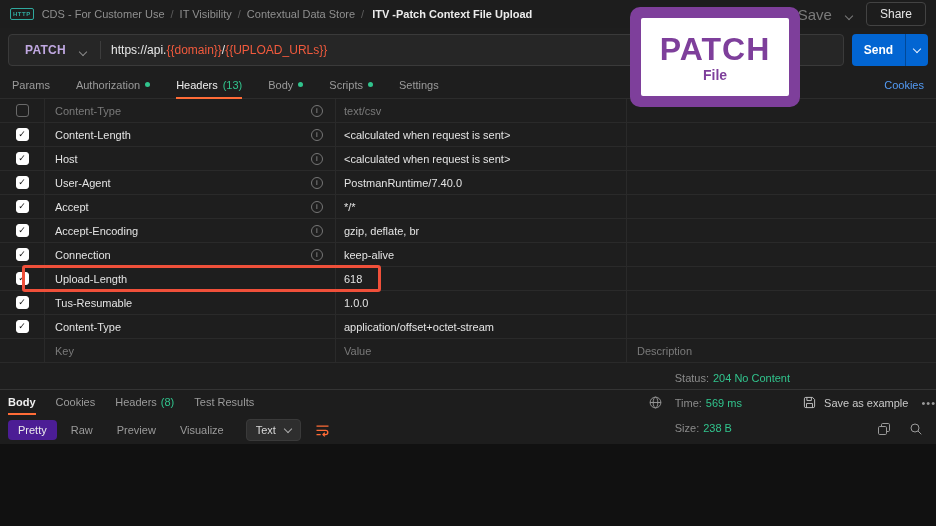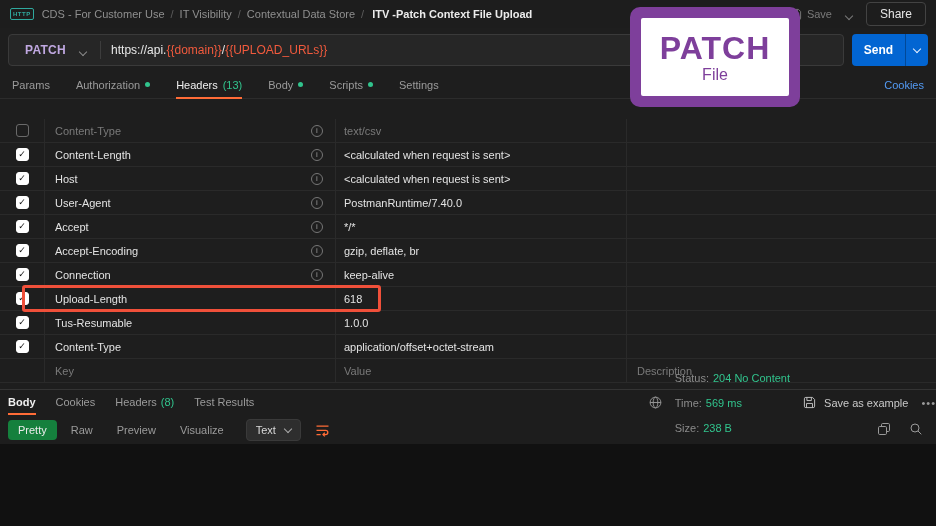--- a/index.html
+++ b/index.html
@@ -7,21 +7,21 @@
   body { font-family:"Liberation Sans","DejaVu Sans",sans-serif; }
   .app { position:relative; width:936px; height:444px; background:#1e1e1e; overflow:hidden; color:#e3e3e3;padding-left:7px; }
 
   
   .topbar { position:absolute; top:0; left:0; right:0; height:28px; display:flex; align-items:center; padding:0 10px; gap:8px; background:#1d1d1d; }
   .http-badge { display:inline-flex; align-items:center; justify-content:center; border:1px solid var(--http-teal,#2fa99e); color:var(--http-teal,#2fa99e); font-size:6px; font-weight:700; letter-spacing:.5px; padding:2px 2px; border-radius:2px; }
   .crumbs { display:flex; align-items:center; gap:6px; font-size:11px; color:#8f8f8f; }
   .crumb::after { content:"/"; color:#5c5c5c; margin-left:6px; }
   .request-title { color:#ececec; font-weight:700; font-size:11px; }
   .topbar-right { margin-left:auto; display:flex; align-items:center; gap:10px; }
-  .save-group { display:flex; align-items:center; gap:5px; color:#7a7a7a; font-size:11px; }
+  .save-group { display:flex; align-items:center; gap:5px; color:#7a7a7a; font-size:15px; }
   .chev { width:6px; height:6px; border-right:1.5px solid currentColor; border-bottom:1.5px solid currentColor; transform:rotate(45deg); display:inline-block; margin-top:-3px; }
   .save-caret { color:#7a7a7a; padding:0 4px; }
   .share-btn { border:1px solid #434343; border-radius:4px; padding:4px 13px; color:#e6e6e6; font-size:12px; background:transparent; }
 
   
   .urlrow { position:absolute; top:28px; left:0; right:0; height:44px; display:flex; align-items:center; padding:0 8px; gap:8px; }
   .url-input { flex:1; height:32px; background:#262626; border:1px solid #3a3a3a; border-radius:4px; display:flex; align-items:center; overflow:hidden; }
   .method { color:var(--method-patch,#c0a8e1); font-weight:700; font-size:12px; padding:0 14px 0 16px; letter-spacing:.3px; }
   .method-caret { color:#8a8a8a; }
   .url-divider { width:1px; height:18px; background:#3d3d3d; margin:0 10px 0 14px; }
@@ -33,58 +33,58 @@
 
   
   .reqtabs { position:absolute; top:72px; left:0; right:0; height:27px; display:flex; align-items:stretch; padding:0 12px; gap:24px; font-size:11px; color:#9b9b9b; border-bottom:1px solid #2c2c2c; }
   .rtab { display:flex; align-items:center; gap:5px; border-bottom:2px solid transparent; margin-bottom:-1px; }
   .rtab.active { color:#f0f0f0; border-bottom-color:var(--accent-orange,#ff6c37); }
   .rtab .count { color:var(--success-green,#31c48d); }
   .dot { width:5px; height:5px; border-radius:50%; background:var(--success-green,#31c48d); }
   .cookies-link { margin-left:auto; align-self:center; color:var(--link-blue,#539bf5); }
 
   
-  .htable { position:absolute; top:99px; left:0; right:0;margin-top:20px; }
+  .htable { position:absolute; top:99px; left:0; right:0; }
   .h-row { display:flex; align-items:center; height:24px; border-bottom:1px solid #2a2a2a; font-size:11px; color:#e3e3e3; }
   .h-row.muted { color:#7a7a7a; }
   .c-check { width:45px; align-self:stretch; display:flex; align-items:center; justify-content:center; border-right:1px solid #2a2a2a; }
   .c-key { width:291px; align-self:stretch; display:flex; align-items:center; padding-left:10px; border-right:1px solid #2a2a2a; }
   .c-val { width:291px; align-self:stretch; display:flex; align-items:center; padding-left:8px; border-right:1px solid #2a2a2a; }
   .c-desc { flex:1; align-self:stretch; display:flex; align-items:center; padding-left:10px; }
   .checkbox { width:13px; height:13px; border-radius:3px; border:1px solid #6a6a6a; display:flex; align-items:center; justify-content:center; }
   .checkbox.checked { background:#fff; border-color:#fff; }
   .checkbox.checked::after { content:"✓"; color:#141414; font-size:9px; font-weight:700; line-height:1; }
   .info-icon { margin-left:auto; margin-right:12px; width:12px; height:12px; border:1px solid #767676; border-radius:50%; color:#9a9a9a; font-size:8px; display:flex; align-items:center; justify-content:center; }
   .info-icon::after { content:"i"; }
   .hl-box { position:absolute; left:22px; top:166px; width:359px; height:27px; border:3px solid var(--highlight-red,#f0503a); border-radius:3px; pointer-events:none; z-index:5; }
 
   
   .annotation-badge { position:absolute; left:630px; top:7px; width:170px; height:100px; background:var(--badge-purple,#7e3f9b); border-radius:10px; padding:11px; z-index:10; }
   .annotation-inner { width:100%; height:100%; background:#fff; border-radius:2px; display:flex; flex-direction:column; align-items:center; justify-content:center; line-height:1; }
   .annotation-line1 { color:var(--badge-purple,#7e3f9b); font-size:32px; font-weight:700; letter-spacing:1px; }
-  .annotation-line2 { color:var(--badge-purple,#7e3f9b); font-size:16px; font-weight:400; margin-top:3px; }
+  .annotation-line2 { color:var(--badge-purple,#7e3f9b); font-size:14px; font-weight:700; margin-top:3px; }
 
   
   .response { position:absolute; top:389px; left:0; right:0; bottom:0; border-top:1px solid #343434; background:#1d1d1d; }
   .resp-tabrow { height:25px; display:flex; align-items:stretch; padding:0 10px 0 8px; gap:20px; font-size:11px; color:#9b9b9b; }
   .resp-tab { display:flex; align-items:center; gap:4px; border-bottom:2px solid transparent; }
   .resp-tab.active { color:#f0f0f0; font-weight:700; border-bottom-color:var(--accent-orange,#ff6c37); }
   .resp-tab .count { color:var(--success-green,#31c48d); }
   .resp-meta { margin-left:auto; display:flex; align-items:center; gap:13px; }
   .globe { color:#9a9a9a; display:flex; }
   .meta-item { display:flex; gap:4px; white-space:nowrap; }
   .meta-label { color:#8b8b8b; }
   .meta-value { color:var(--success-green,#31c48d); }
   .save-example { display:flex; align-items:center; gap:8px; color:#c9c9c9; white-space:nowrap; }
   .more-dots { color:#9a9a9a; letter-spacing:1px; margin-right:-10px; }
   .more-dots::after { content:"•••"; }
 
   .resp-toolbar { height:30px; display:flex; align-items:center; padding:0 8px; gap:4px; font-size:11px; }
   .vtab { padding:4px 10px; color:#9b9b9b; border-radius:4px; }
-  .vtab.active { background:#15803d; color:#ececec; }
+  .vtab.active { background:#4c1d95; color:#ececec; }
   .format-select { margin-left:8px; background:#2e2e2e; border:1px solid #3a3a3a; border-radius:4px; padding:4px 9px; color:#d8d8d8; display:flex; align-items:center; gap:9px; }
   .format-select .chev { margin-top:-2px; color:#aaa; }
   .wrap-icon { margin-left:10px; color:var(--accent-orange,#ff6c37); display:flex; }
   .toolbar-right { margin-left:auto; display:flex; align-items:center; gap:20px; padding-right:6px; color:#9a9a9a; }
 
   .editor { position:absolute; top:55px; left:0; right:0; bottom:0; background:#1f1f1f; }
   .gutter { position:absolute; left:0; top:0; width:42px; text-align:center; font-family:"DejaVu Sans Mono",monospace; font-size:11px; color:#8f8f8f; padding-top:3px; }
   .line-hl { position:absolute; left:45px; right:5px; top:3px; height:13px; background:#3e3c2d; }
   .editor-scrollbar { position:absolute; right:0; top:0; bottom:0; width:5px; background:#191919; }
 </style>

